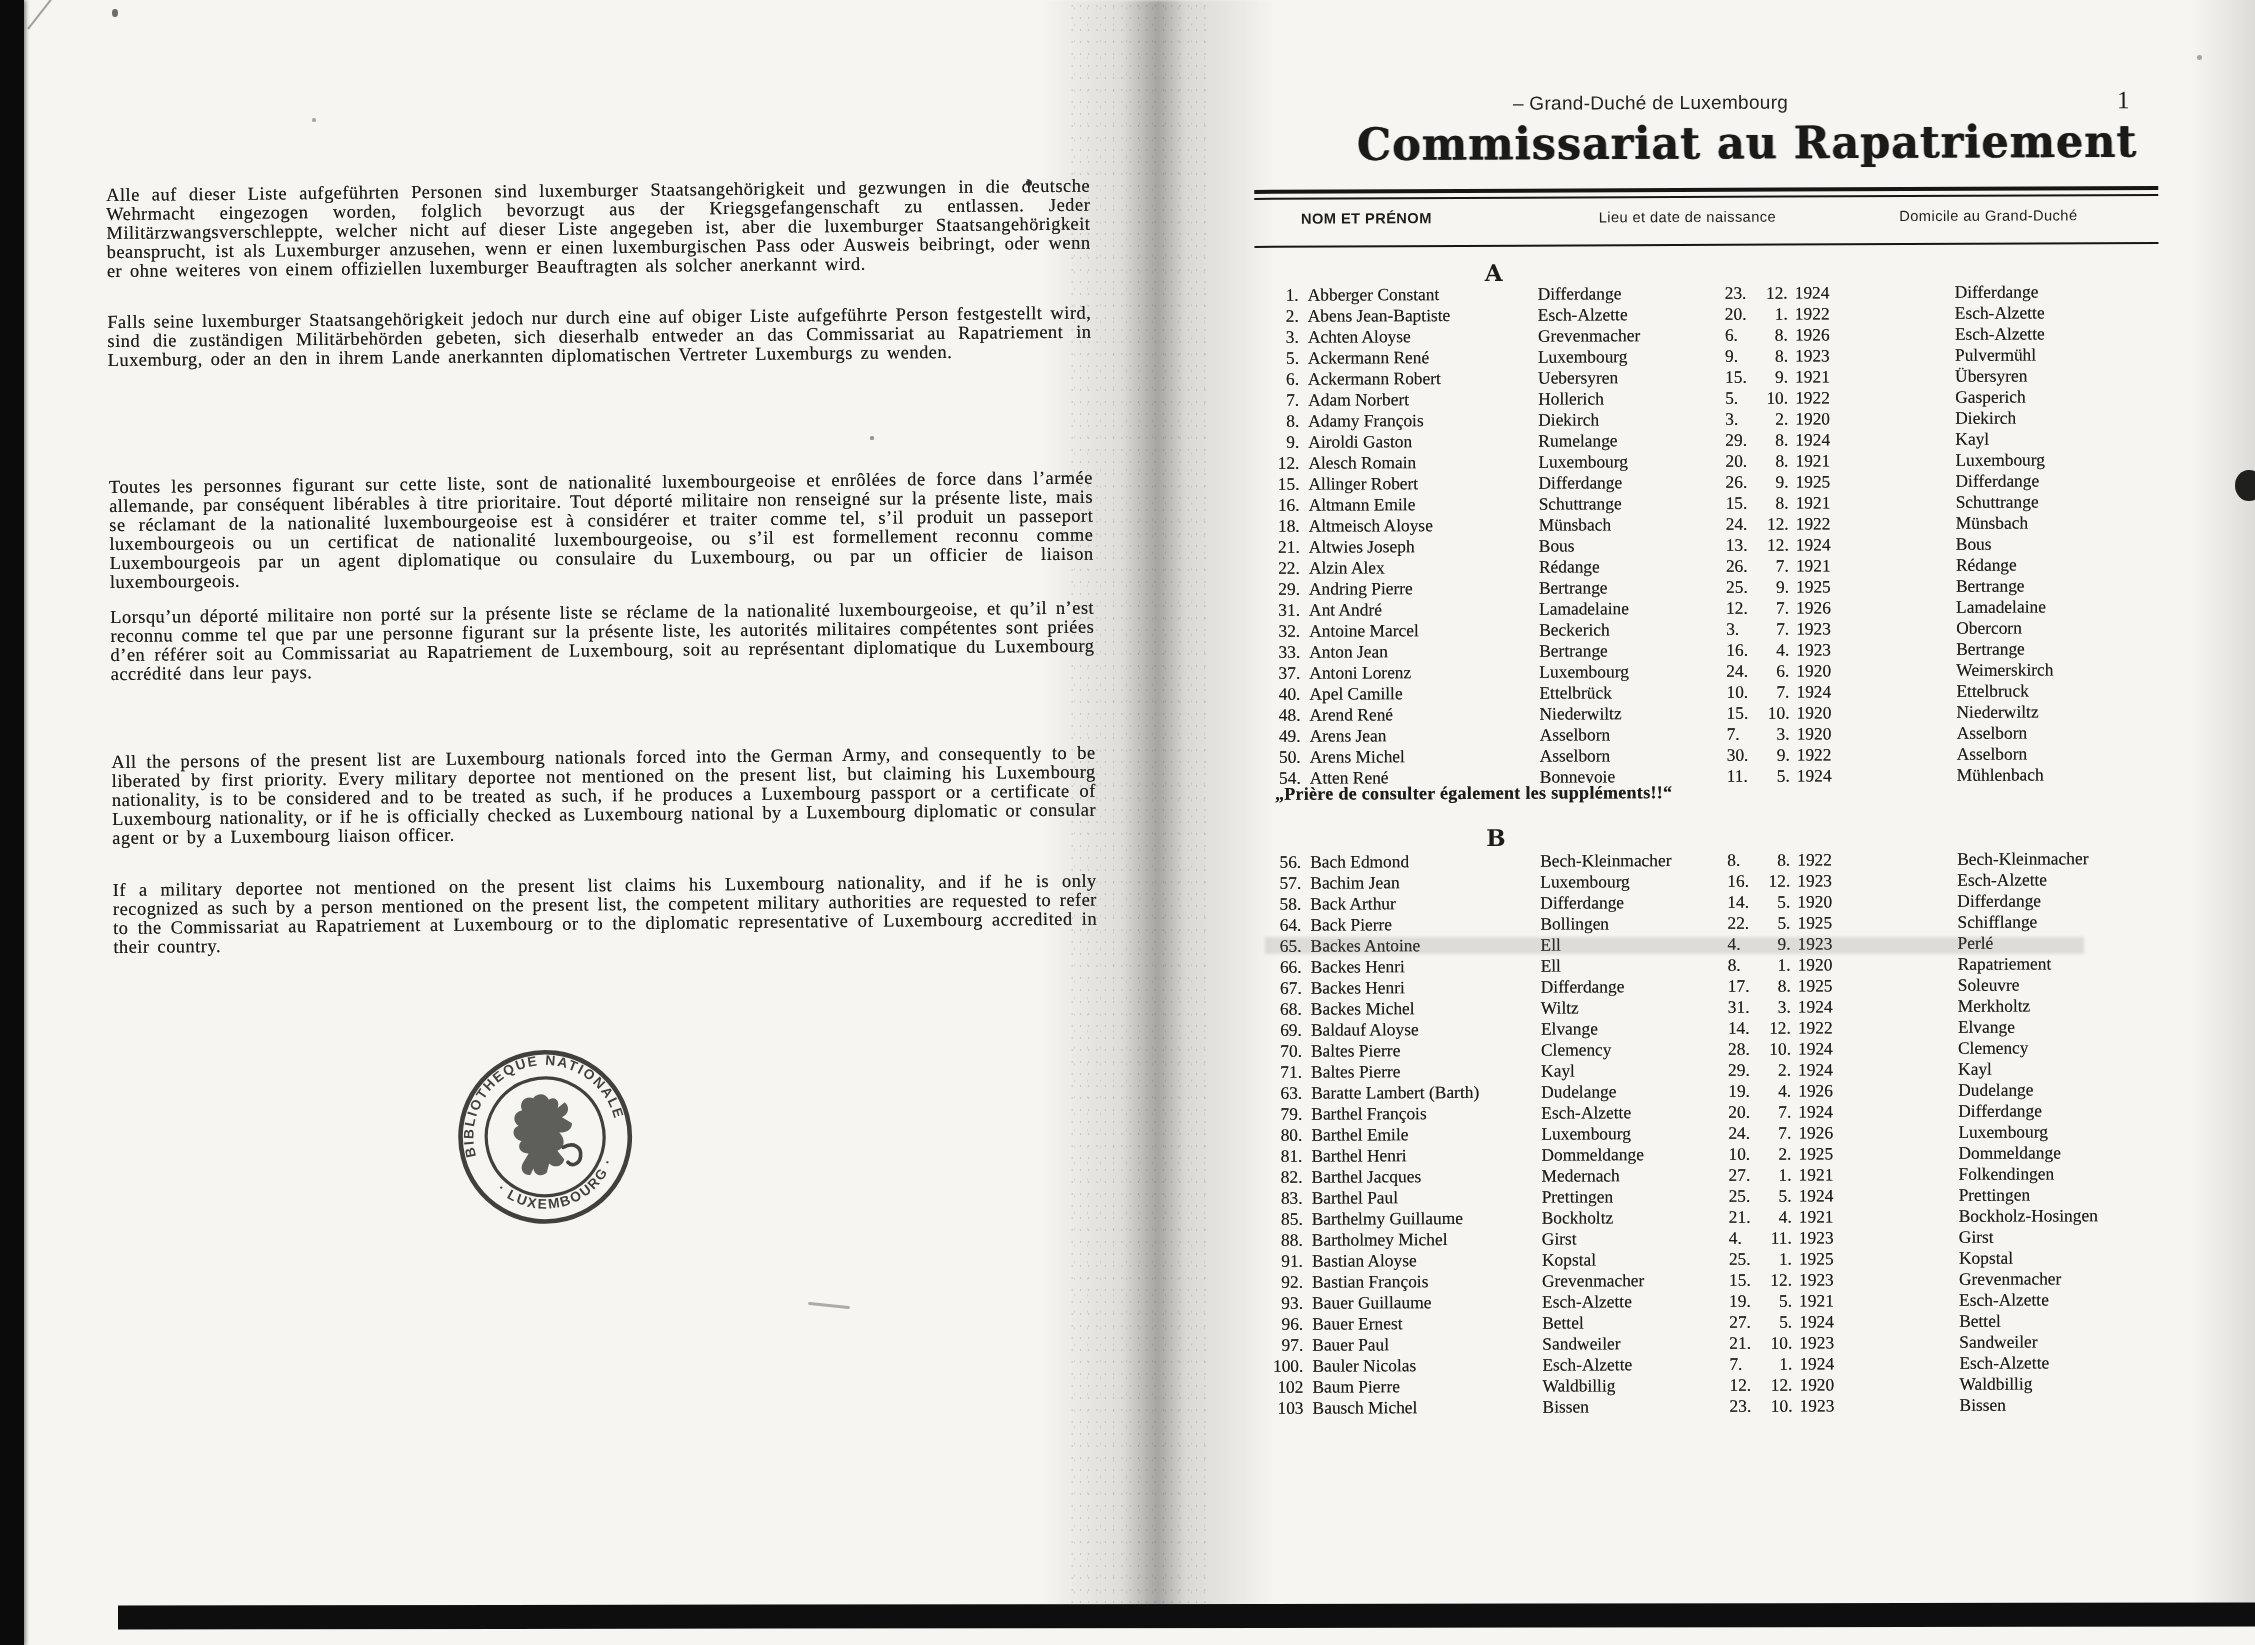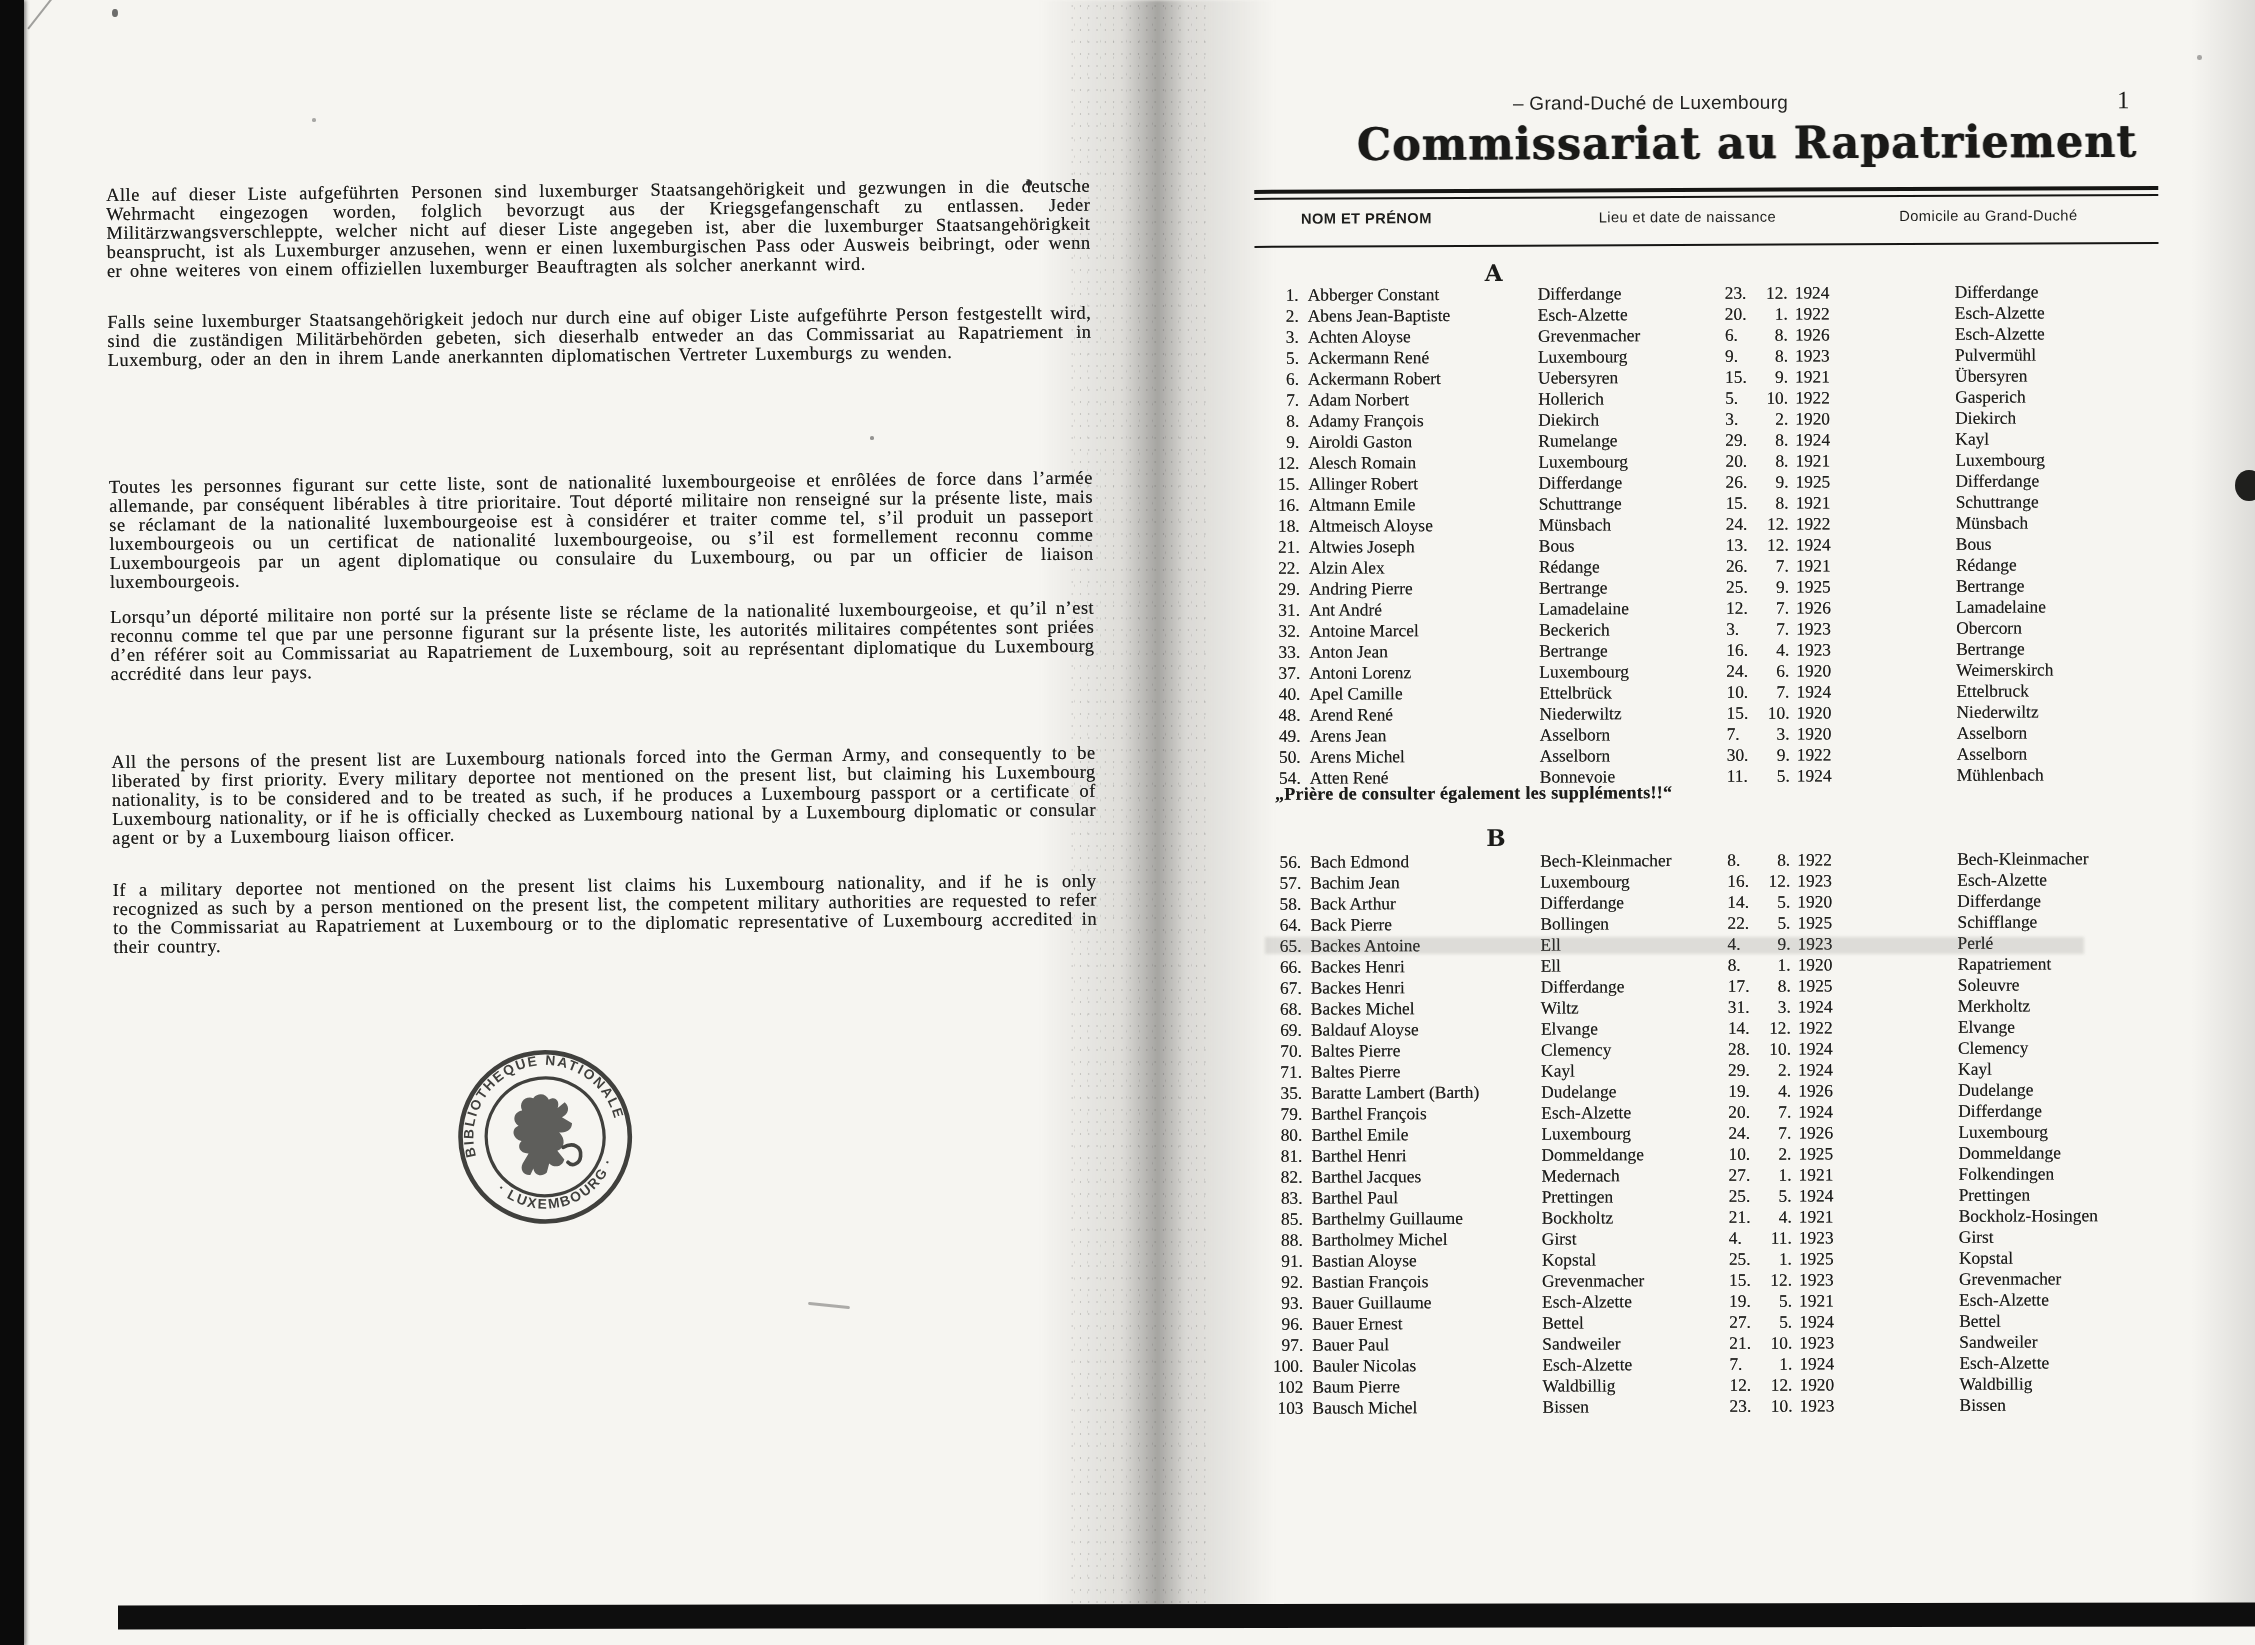--- a/index.html
+++ b/index.html
@@ -488,21 +488,21 @@
           <span class="c-no">71.</span>
           <span class="c-name">Baltes Pierre</span>
           <span class="c-birth">Kayl</span>
           <span class="c-day">29.</span>
           <span class="c-month">2.</span>
           <span class="c-year">1924</span>
           <span class="c-dom">Kayl</span>
         </div>
 
         <div class="trow">
-          <span class="c-no">35.</span>
+          <span class="c-no">63.</span>
           <span class="c-name">Baratte Lambert (Barth)</span>
           <span class="c-birth">Dudelange</span>
           <span class="c-day">19.</span>
           <span class="c-month">4.</span>
           <span class="c-year">1926</span>
           <span class="c-dom">Dudelange</span>
         </div>
 
         <div class="trow">
           <span class="c-no">79.</span>

